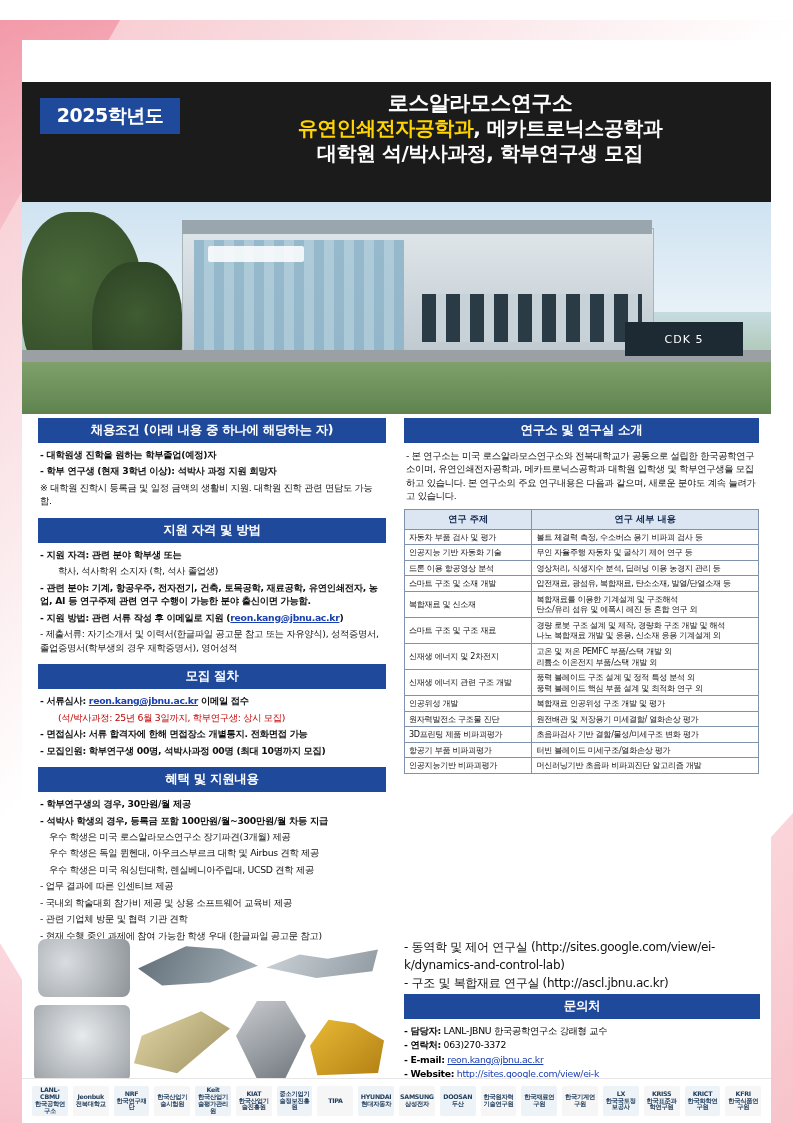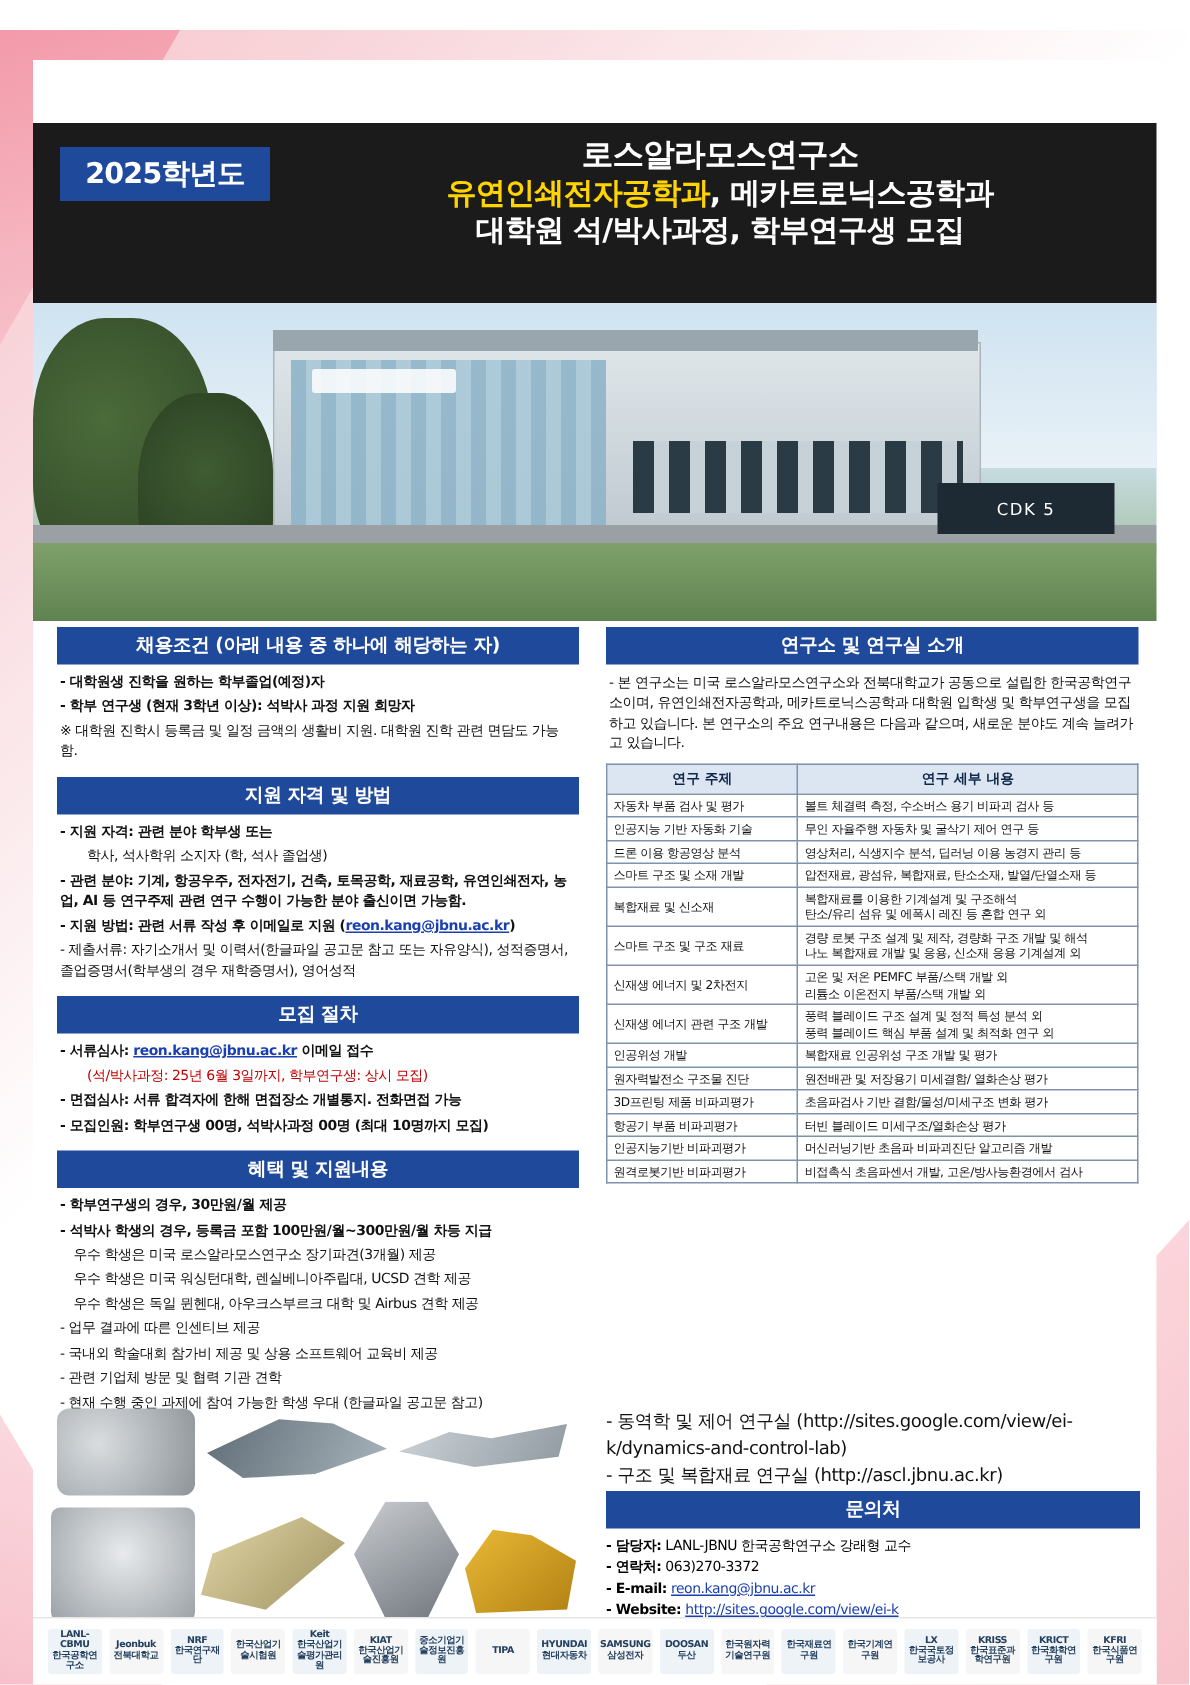--- a/index.html
+++ b/index.html
@@ -168,22 +168,22 @@
       <p class="red indent2">(석/박사과정: 25년 6월 3일까지, 학부연구생: 상시 모집)</p>
       <p class="b">- 면접심사: 서류 합격자에 한해 면접장소 개별통지. 전화면접 가능</p>
       <p class="b">- 모집인원: 학부연구생 00명, 석박사과정 00명 (최대 10명까지 모집)</p>
     </div>
 
     <div class="bar bar-wide">혜택 및 지원내용</div>
     <div class="txt blk">
       <p class="b">- 학부연구생의 경우, 30만원/월 제공</p>
       <p class="b">- 석박사 학생의 경우, 등록금 포함 100만원/월~300만원/월 차등 지급</p>
       <p class="indent">우수 학생은 미국 로스알라모스연구소 장기파견(3개월) 제공</p>
+      <p class="indent">우수 학생은 독일 뮌헨대, 아우크스부르크 대학 및 Airbus 견학 제공</p>
       <p class="indent">우수 학생은 미국 워싱턴대학, 렌실베니아주립대, UCSD 견학 제공</p>
-      <p class="indent">우수 학생은 독일 뮌헨대, 아우크스부르크 대학 및 Airbus 견학 제공</p>
       <p>- 업무 결과에 따른 인센티브 제공</p>
       <p>- 국내외 학술대회 참가비 제공 및 상용 소프트웨어 교육비 제공</p>
       <p>- 관련 기업체 방문 및 협력 기관 견학</p>
       <p>- 현재 수행 중인 과제에 참여 가능한 학생 우대 (한글파일 공고문 참고)</p>
     </div>
   </div>
 
   <div class="col-right">
     <div class="bar bar-wide">연구소 및 연구실 소개</div>
     <div class="txt" style="margin:6px 2px 0 2px;">- 본 연구소는 미국 로스알라모스연구소와 전북대학교가 공동으로 설립한 한국공학연구소이며, 유연인쇄전자공학과, 메카트로닉스공학과 대학원 입학생 및 학부연구생을 모집하고 있습니다. 본 연구소의 주요 연구내용은 다음과 같으며, 새로운 분야도 계속 늘려가고 있습니다.</div>
@@ -240,24 +240,20 @@
             <td class="c1">3D프린팅 제품 비파괴평가</td>
             <td class="c2">초음파검사 기반 결함/물성/미세구조 변화 평가</td>
           </tr>
           <tr>
             <td class="c1">항공기 부품 비파괴평가</td>
             <td class="c2">터빈 블레이드 미세구조/열화손상 평가</td>
           </tr>
           <tr>
             <td class="c1">인공지능기반 비파괴평가</td>
             <td class="c2">머신러닝기반 초음파 비파괴진단 알고리즘 개발</td>
-          </tr>
-          <tr>
-            <td class="c1">원격로봇기반 비파괴평가</td>
-            <td class="c2">비접촉식 초음파센서 개발, 고온/방사능환경에서 검사</td>
           </tr>
         </tbody>
     </table>
   </div>
 
   <div class="labs">
     <div>- 동역학 및 제어 연구실 (http://sites.google.com/view/ei-k/dynamics-and-control-lab)</div>
     <div>- 구조 및 복합재료 연구실 (http://ascl.jbnu.ac.kr)</div>
     <div>- 비파괴평가 연구실 (http://sites.google.com/view/ndelab)</div>
   </div>

